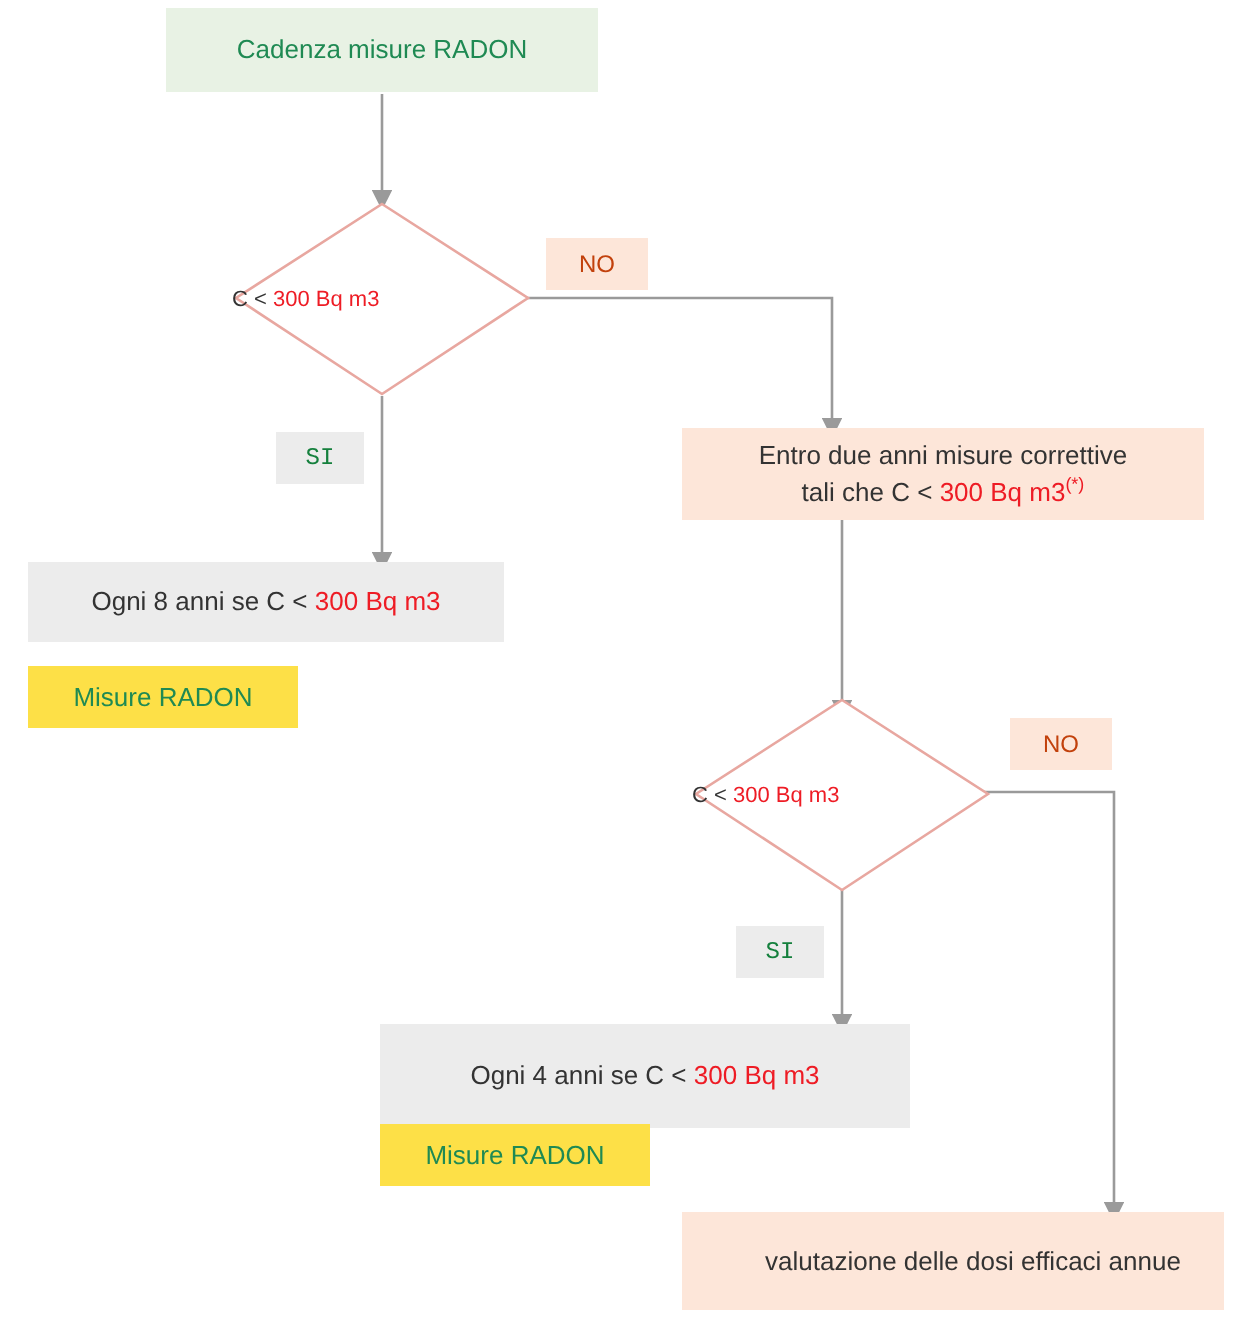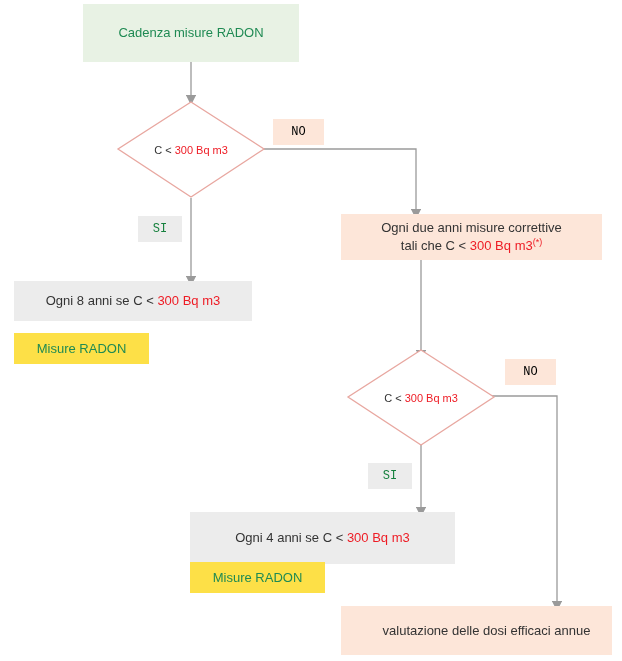--- a/index.html
+++ b/index.html
@@ -49,23 +49,22 @@
     color: #333333;
     font-size: 13px;
   }
   .box-peach {
     background: #fde6d9;
     color: #333333;
     font-size: 13px;
   }
   .label-peach {
     background: #fde6d9;
-    color: #000000;
+    color: #c2410c;
     font-size: 12px;
-    font-family: Liberation Mono, monospace;
   }
   .label-gray {
     background: #ececec;
     color: #15803d;
     font-size: 12px;
     font-family: Liberation Mono, monospace;
   }
   .red {
     color: #ee1c25;
   }
@@ -82,21 +81,20 @@
     top: 0;
   }
   .diamond-label {
     position: absolute;
     left: 0;
     top: 0;
     width: 100%;
     height: 100%;
     display: flex;
     align-items: center;
-    justify-content: center;
     font-size: 11px;
     color: #333333;
     text-align: center;
   }
 </style>
 </head>
 <body>
 
 <div id="canvas">
 
@@ -113,21 +111,21 @@
 
     <line x1="191" y1="198" x2="191" y2="281" stroke="#9a9a9a" stroke-width="1.3" marker-end="url(#arrowhead)"></line>
 
     <line x1="421" y1="260" x2="421" y2="355" stroke="#9a9a9a" stroke-width="1.3" marker-end="url(#arrowhead)"></line>
 
     <polyline points="488,396 557,396 557,606" fill="none" stroke="#9a9a9a" stroke-width="1.3" marker-end="url(#arrowhead)"></polyline>
 
     <line x1="421" y1="442" x2="421" y2="512" stroke="#9a9a9a" stroke-width="1.3" marker-end="url(#arrowhead)"></line>
   </svg>
 
-  <div class="node box-green" style="left:83px; top:4px; width:216px; height:58px;">
+  <div class="node box-green" style="left:83px; top:4px; width:216px; height:42px;">
     <span>Cadenza misure RADON</span>
   </div>
 
   <div class="diamond-wrap" style="left:116px; top:100px; width:150px; height:99px;">
     <svg width="150" height="99">
       <polygon points="75,2 148,49 75,97 2,49" fill="#ffffff" stroke="#e8a7a0" stroke-width="1.3"></polygon>
     </svg>
     <div class="diamond-label">
       <span><span>C &lt; </span><span class="red">300 Bq m3</span></span>
     </div>
@@ -143,21 +141,21 @@
 
   <div class="node box-gray" style="left:14px; top:281px; width:238px; height:40px;justify-content:center;">
     <span><span>Ogni 8 anni se C &lt; </span><span class="red">300 Bq m3</span></span>
   </div>
 
   <div class="node box-green-sm" style="left:14px; top:333px; width:135px; height:31px;">
     <span>Misure RADON</span>
   </div>
 
   <div class="node box-peach" style="left:341px; top:214px; width:261px; height:46px; flex-direction:column;">
-    <span>Ogni due anni  misure correttive</span>
+    <span>Entro due anni  misure correttive</span>
     <span><span>tali che C &lt; </span><span class="red">300 Bq m3</span><span class="red sup">(*)</span></span>
   </div>
 
   <div class="diamond-wrap" style="left:346px; top:348px; width:150px; height:99px;">
     <svg width="150" height="99">
       <polygon points="75,2 148,49 75,97 2,49" fill="#ffffff" stroke="#e8a7a0" stroke-width="1.3"></polygon>
     </svg>
     <div class="diamond-label">
       <span><span>C &lt; </span><span class="red">300 Bq m3</span></span>
     </div>

